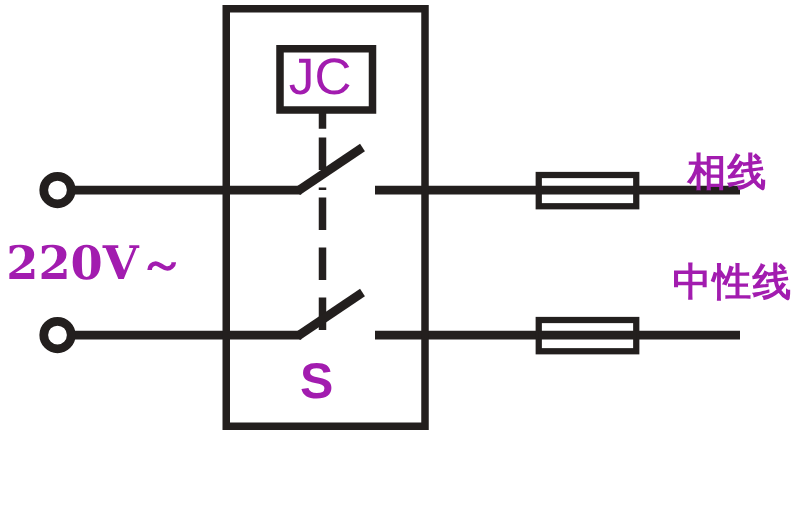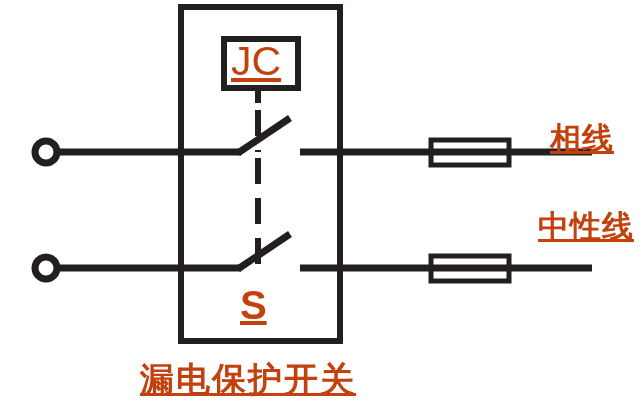--- a/index.html
+++ b/index.html
@@ -22,24 +22,23 @@
     position: absolute;
     left: 0;
     top: 0;
     width: 643px;
     height: 407px;
     display: block;
   }
   .lbl {
     position: absolute;
     white-space: nowrap;
-    color: #c2410c;
+    color: #a21caf;
     line-height: 1;
     user-select: none;
-    text-decoration: underline;
   }
   .cjk {
     font-family: "DejaVu Sans", "Liberation Sans", sans-serif;
     font-weight: bold;
   }
   .serif-num {
     font-family: "DejaVu Serif", "Liberation Serif", serif;
     font-weight: bold;
   }
   #label-voltage {
@@ -135,25 +134,25 @@
       <line x1="431" y1="152" x2="509" y2="152" stroke="#231f1e" stroke-width="7"></line>
     </g>
 
     <g>
       <rect x="431" y="256" width="78" height="25" fill="#ffffff" stroke="#231f1e" stroke-width="5"></rect>
       <line x1="431" y1="268" x2="509" y2="268" stroke="#231f1e" stroke-width="7"></line>
     </g>
 
   </svg>
 
+  <div class="lbl serif-num" id="label-voltage">220V～</div>
 
   <div class="lbl" id="label-jc">JC</div>
 
   <div class="lbl" id="label-switch-s">S</div>
 
   <div class="lbl cjk" id="label-phase-wire">相线</div>
 
 
   <div class="lbl cjk" id="label-neutral-wire">中性线</div>
 
-  <div class="lbl cjk" id="label-rcd">漏电保护开关</div>
 
 </div>
 
 </body></html>

